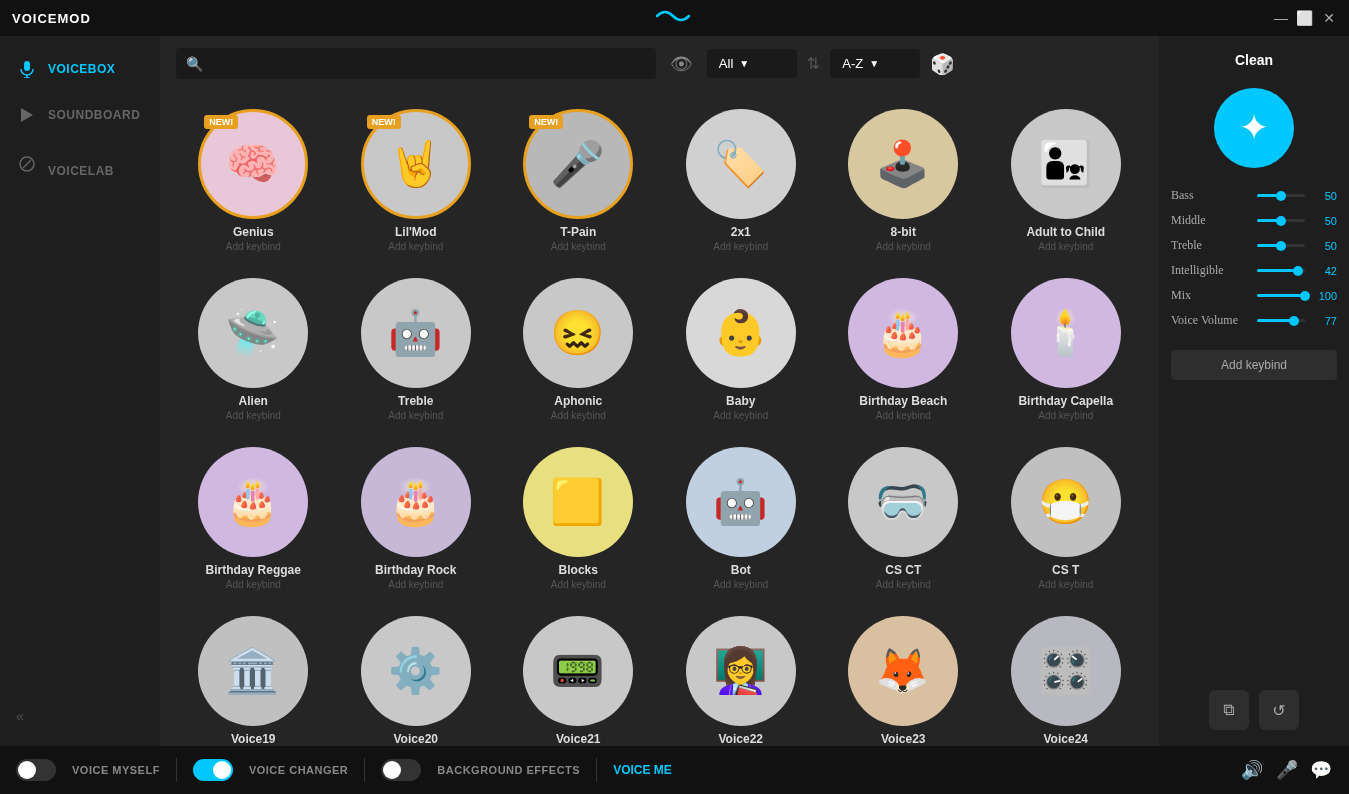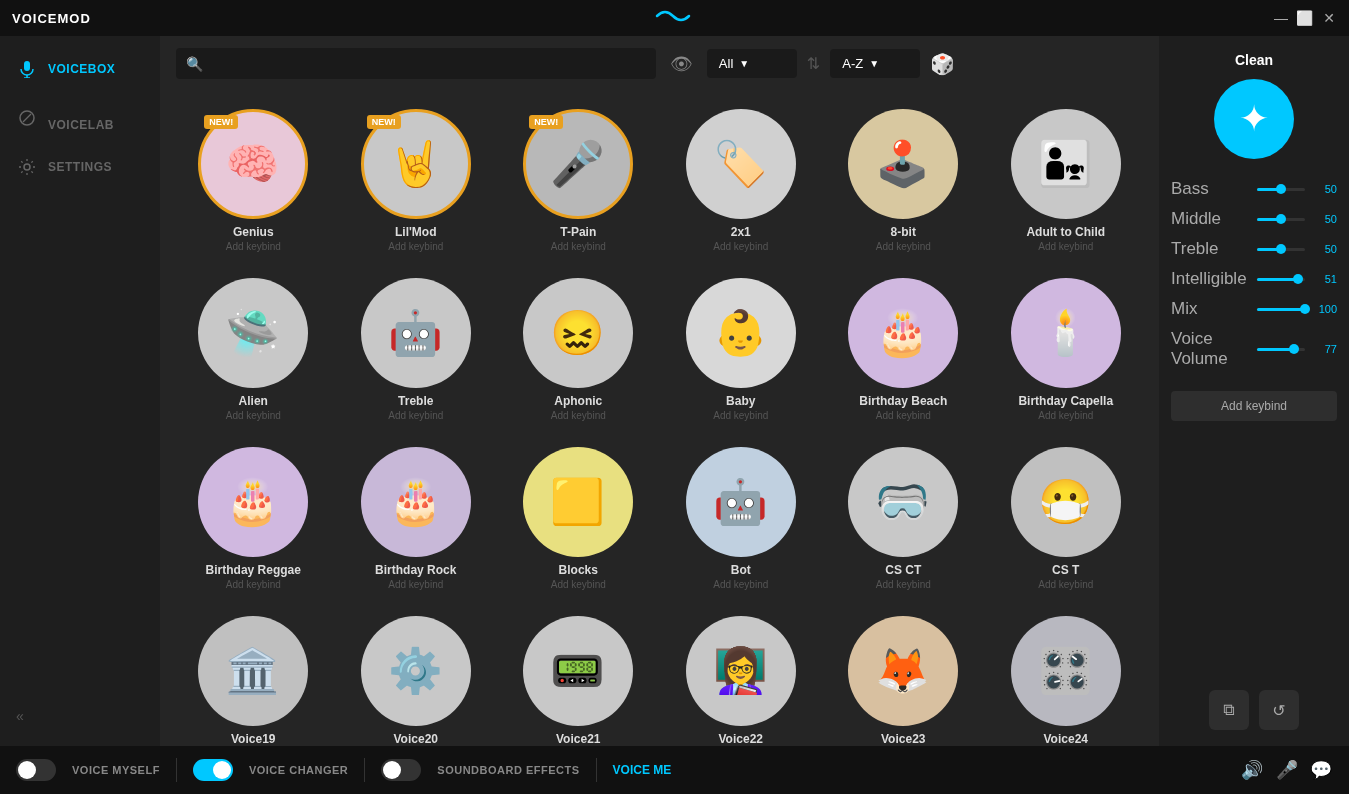--- a/index.html
+++ b/index.html
@@ -255,21 +255,21 @@
       display: flex;
       flex-direction: column;
       align-items: center;
       padding: 16px 12px;
       flex-shrink: 0;
     }
     .right-panel-title {
       font-size: 14px;
       font-weight: bold;
       color: #fff;
-      margin-bottom: 11px;
+      margin-bottom: 20px;
     }
     .selected-voice-icon {
       width: 80px;
       height: 80px;
       border-radius: 50%;
       background: #00c8ff;
       display: flex;
       align-items: center;
       justify-content: center;
       font-size: 40px;
@@ -280,24 +280,25 @@
     .slider-section {
       width: 100%;
     }
     .slider-row {
       display: flex;
       align-items: center;
       margin-bottom: 10px;
       gap: 6px;
     }
     .slider-label {
-      font-size: 17px;
+      font-size: 12px;
       color: #aaa;
       width: 80px;
       flex-shrink: 0;
+      font-family: Liberation Serif, serif;
     }
     .slider-value {
       font-size: 11px;
       color: #00c8ff;
       width: 26px;
       text-align: right;
       flex-shrink: 0;
     }
     .slider-track {
       flex: 1;
@@ -440,34 +441,33 @@
           <path d="M3 9a6 6 0 0 0 12 0" stroke="#00c8ff" stroke-width="1.5" fill="none"></path>
           <line x1="9" y1="15" x2="9" y2="18" stroke="#00c8ff" stroke-width="1.5"></line>
           <line x1="6" y1="18" x2="12" y2="18" stroke="#00c8ff" stroke-width="1.5"></line>
         </svg>
       </div>
       <span style="color:#00c8ff;font-size:12px;font-weight:700;">VOICEBOX</span>
     </div>
     <div class="sidebar-item">
       <div class="sidebar-icon">
         <svg width="18" height="18" viewBox="0 0 18 18" fill="none">
+          <polygon points="3,2 15,9 3,16" fill="#666"></polygon>
+        </svg>
+      </div>
+      <span style="font-size:12px;font-weight:700;color:#666;">SOUNDBOARD</span>
+    </div>
+    <div class="sidebar-item">
+      <div class="sidebar-icon">
+        <svg width="18" height="18" viewBox="0 0 18 18" fill="none">
           <circle cx="9" cy="9" r="7" stroke="#666" stroke-width="1.5"></circle>
           <line x1="5" y1="13" x2="13" y2="5" stroke="#666" stroke-width="1.2"></line>
         </svg>
       </div>
       <span style="font-size:12px;font-weight:700;color:#666;margin-top:14px;">VOICELAB</span>
-    </div>
-    <div class="sidebar-item">
-      <div class="sidebar-icon">
-        <svg width="18" height="18" viewBox="0 0 18 18" fill="none">
-          <circle cx="9" cy="9" r="3" stroke="#666" stroke-width="1.5"></circle>
-          <path d="M9 1v2M9 15v2M1 9h2M15 9h2M3.2 3.2l1.4 1.4M13.4 13.4l1.4 1.4M14.8 3.2l-1.4 1.4M4.6 13.4l-1.4 1.4" stroke="#666" stroke-width="1.3"></path>
-        </svg>
-      </div>
-      <span style="font-size:12px;font-weight:700;color:#666;">SETTINGS</span>
     </div>
     <div class="sidebar-collapse">«</div>
   </div>
 
   <div class="content-area">
 
     <div class="search-bar-area">
       <div class="search-input-wrapper">
         <span class="search-icon-inner">🔍</span>
         <input class="search-input" type="text" placeholder="" style="">
@@ -760,21 +760,21 @@
       <div class="slider-thumb" style="left:calc(50% - 5px);"></div>
     </div>
     <span class="slider-value">50</span>
   </div>
         <div class="slider-row">
     <span class="slider-label">Intelligible</span>
     <div class="slider-track">
       <div class="slider-fill" style="width:85%;"></div>
       <div class="slider-thumb" style="left:calc(85% - 5px);"></div>
     </div>
-    <span class="slider-value">51</span>
+    <span class="slider-value">42</span>
   </div>
         <div class="slider-row">
     <span class="slider-label">Mix</span>
     <div class="slider-track">
       <div class="slider-fill" style="width:100%;"></div>
       <div class="slider-thumb" style="left:calc(100% - 5px);"></div>
     </div>
     <span class="slider-value">100</span>
   </div>
         <div class="slider-row">
@@ -805,21 +805,21 @@
   <span class="bottom-label">VOICE MYSELF</span>
   <div style="width:1px;height:24px;background:#333;"></div>
   <div class="toggle-switch on">
     <div class="knob"></div>
   </div>
   <span class="bottom-label">VOICE CHANGER</span>
   <div style="width:1px;height:24px;background:#333;"></div>
   <div class="toggle-switch">
     <div class="knob"></div>
   </div>
-  <span class="bottom-label">SOUNDBOARD EFFECTS</span>
+  <span class="bottom-label">BACKGROUND EFFECTS</span>
   <div style="width:1px;height:24px;background:#333;"></div>
   <button class="help-btn">VOICE ME</button>
   <div class="bottom-right-icons">
     <span style="cursor:pointer;">🔊</span>
     <span style="cursor:pointer;">🎤</span>
     <span style="cursor:pointer;">💬</span>
   </div>
 </div>
 
 </body></html>

